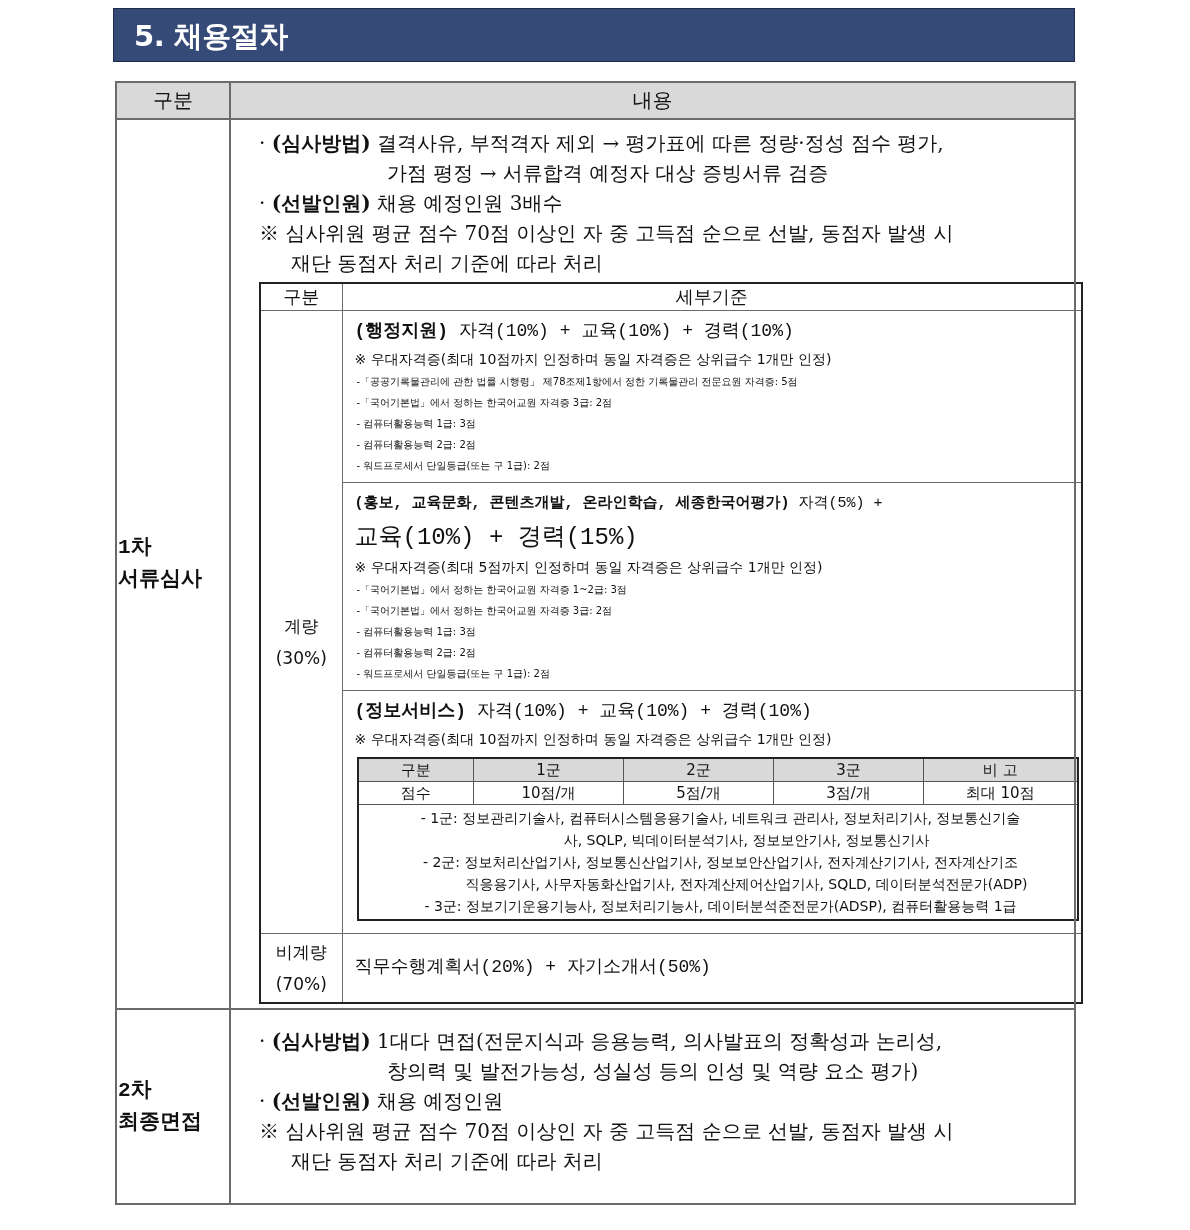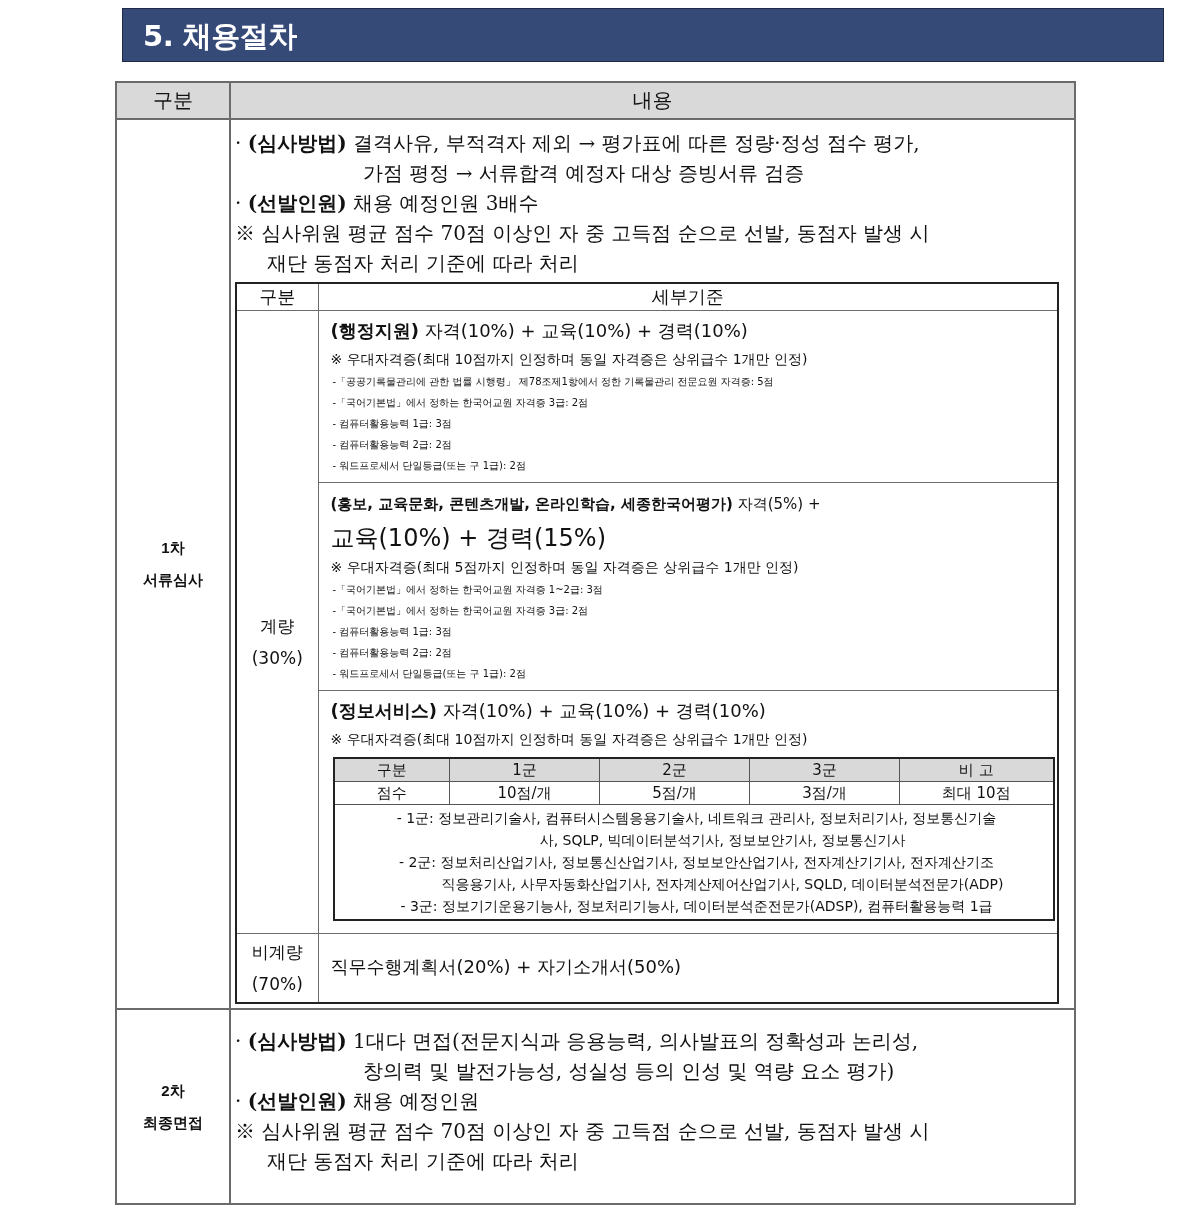--- a/index.html
+++ b/index.html
@@ -1,45 +1,45 @@
 <!DOCTYPE html>
 <html><head>
 <meta charset="utf-8">
 <style>
   html, body { margin: 0; padding: 0; background: #ffffff; }
   body { width: 1190px; height: 1230px; position: relative; overflow: hidden;
          font-family: "DejaVu Sans", "Liberation Sans", sans-serif; color: #111; }
 
-  .title-bar { position: absolute; left: 122px; top: 8px; width: 1042px; height: 54px;
+  .title-bar { position: absolute; left: 113px; top: 8px; width: 962px; height: 54px;
                background: #364a78; border: 1px solid #1e2a48; box-sizing: border-box; }
   .title-bar .title { position: absolute; left: 20px; top: 8px; font-size: 29px; font-weight: bold;
                       color: #ffffff; letter-spacing: -0.5px; font-family: "DejaVu Sans", sans-serif; }
 
   table.main { position: absolute; left: 115px; top: 81px; width: 959px; border-collapse: collapse;
                table-layout: fixed; }
   table.main > tbody > tr > td, table.main > thead > tr > th { border: 2px solid #6b6b6b; }
   table.main th { background: #d9d9d9; height: 35px; font-weight: normal; font-size: 20px; padding: 0; }
-  table.main td.label { text-align: center; vertical-align: middle; font-family: Liberation Sans, sans-serif;
-                        font-weight: bold; font-size: 15px; line-height: 32px; }
+  table.main td.label { text-align: left; vertical-align: middle; font-family: Liberation Mono, monospace;
+                        font-weight: bold; font-size: 21px; line-height: 32px; }
 
-  .content { padding: 8px 10px 10px 4px; font-family: "DejaVu Serif", serif; font-size: 20px; }
+  .content { padding: 8px 10px 10px 28px; font-family: "DejaVu Serif", serif; font-size: 20px; }
   .line { line-height: 30px; white-space: nowrap; }
   .indent { padding-left: 128px; }
   .indent2 { padding-left: 32px; }
   .bold { font-weight: bold; }
 
   table.inner { width: 822px; border-collapse: collapse; table-layout: fixed; margin-top: 4px;
                 border: 2px solid #222; }
   table.inner td, table.inner th { border: 1px solid #6b6b6b; }
   table.inner th { background: #ffffff; font-family: "DejaVu Sans", sans-serif; font-size: 18px;
                    height: 26px; font-weight: normal; }
   table.inner td.gl { text-align: center; vertical-align: middle; font-family: "DejaVu Sans", sans-serif;
                       font-size: 17px; line-height: 32px; }
   .sec { padding: 4px 10px 6px 12px; font-family: "DejaVu Sans", sans-serif; }
-  .sec .hd { font-size: 18px; line-height: 32px; white-space: nowrap; }
+  .sec .hd { font-size: 18px; line-height: 32px; white-space: nowrap; font-family: Liberation Mono, monospace; }
   .sec .hd b { font-weight: bold; }
   .sec .note { font-size: 14px; font-weight: normal; line-height: 24px; white-space: nowrap; }
   .sec .item { font-size: 10px; line-height: 21px; white-space: nowrap; padding-left: 2px; }
 
   table.grp { width: 720px; border-collapse: collapse; table-layout: fixed; margin: 6px 0 0 2px;
               border: 2px solid #222; font-family: "DejaVu Sans", sans-serif; }
   table.grp td { border: 1px solid #555; text-align: center; font-size: 15px; height: 22px; padding: 0; }
   table.grp tr.gh td { background: #d9d9d9; }
   table.grp td.list { text-align: center; padding: 2px 8px 2px 14px; }
   table.grp .gitem { font-size: 14px; line-height: 22px; white-space: nowrap; }

